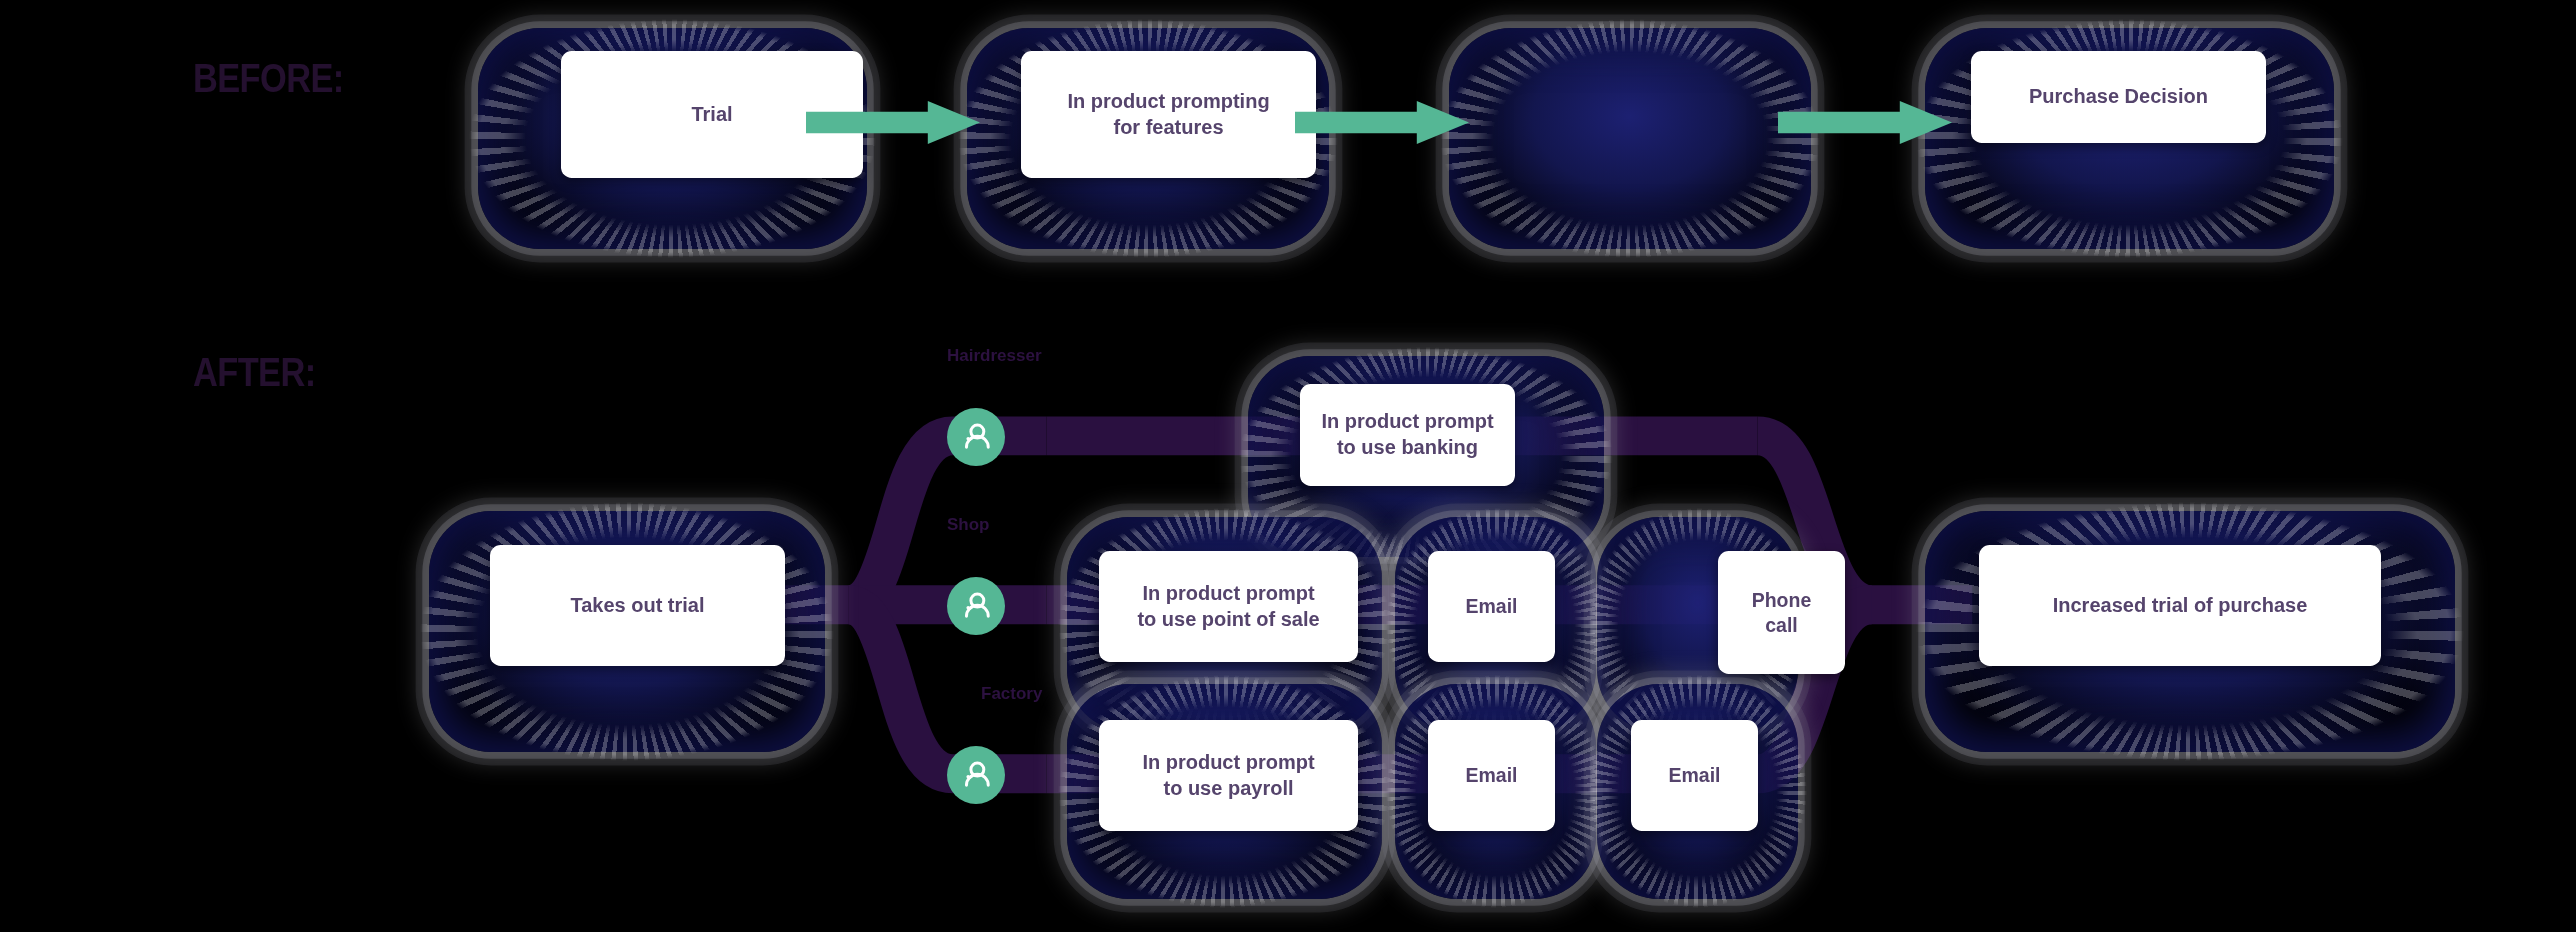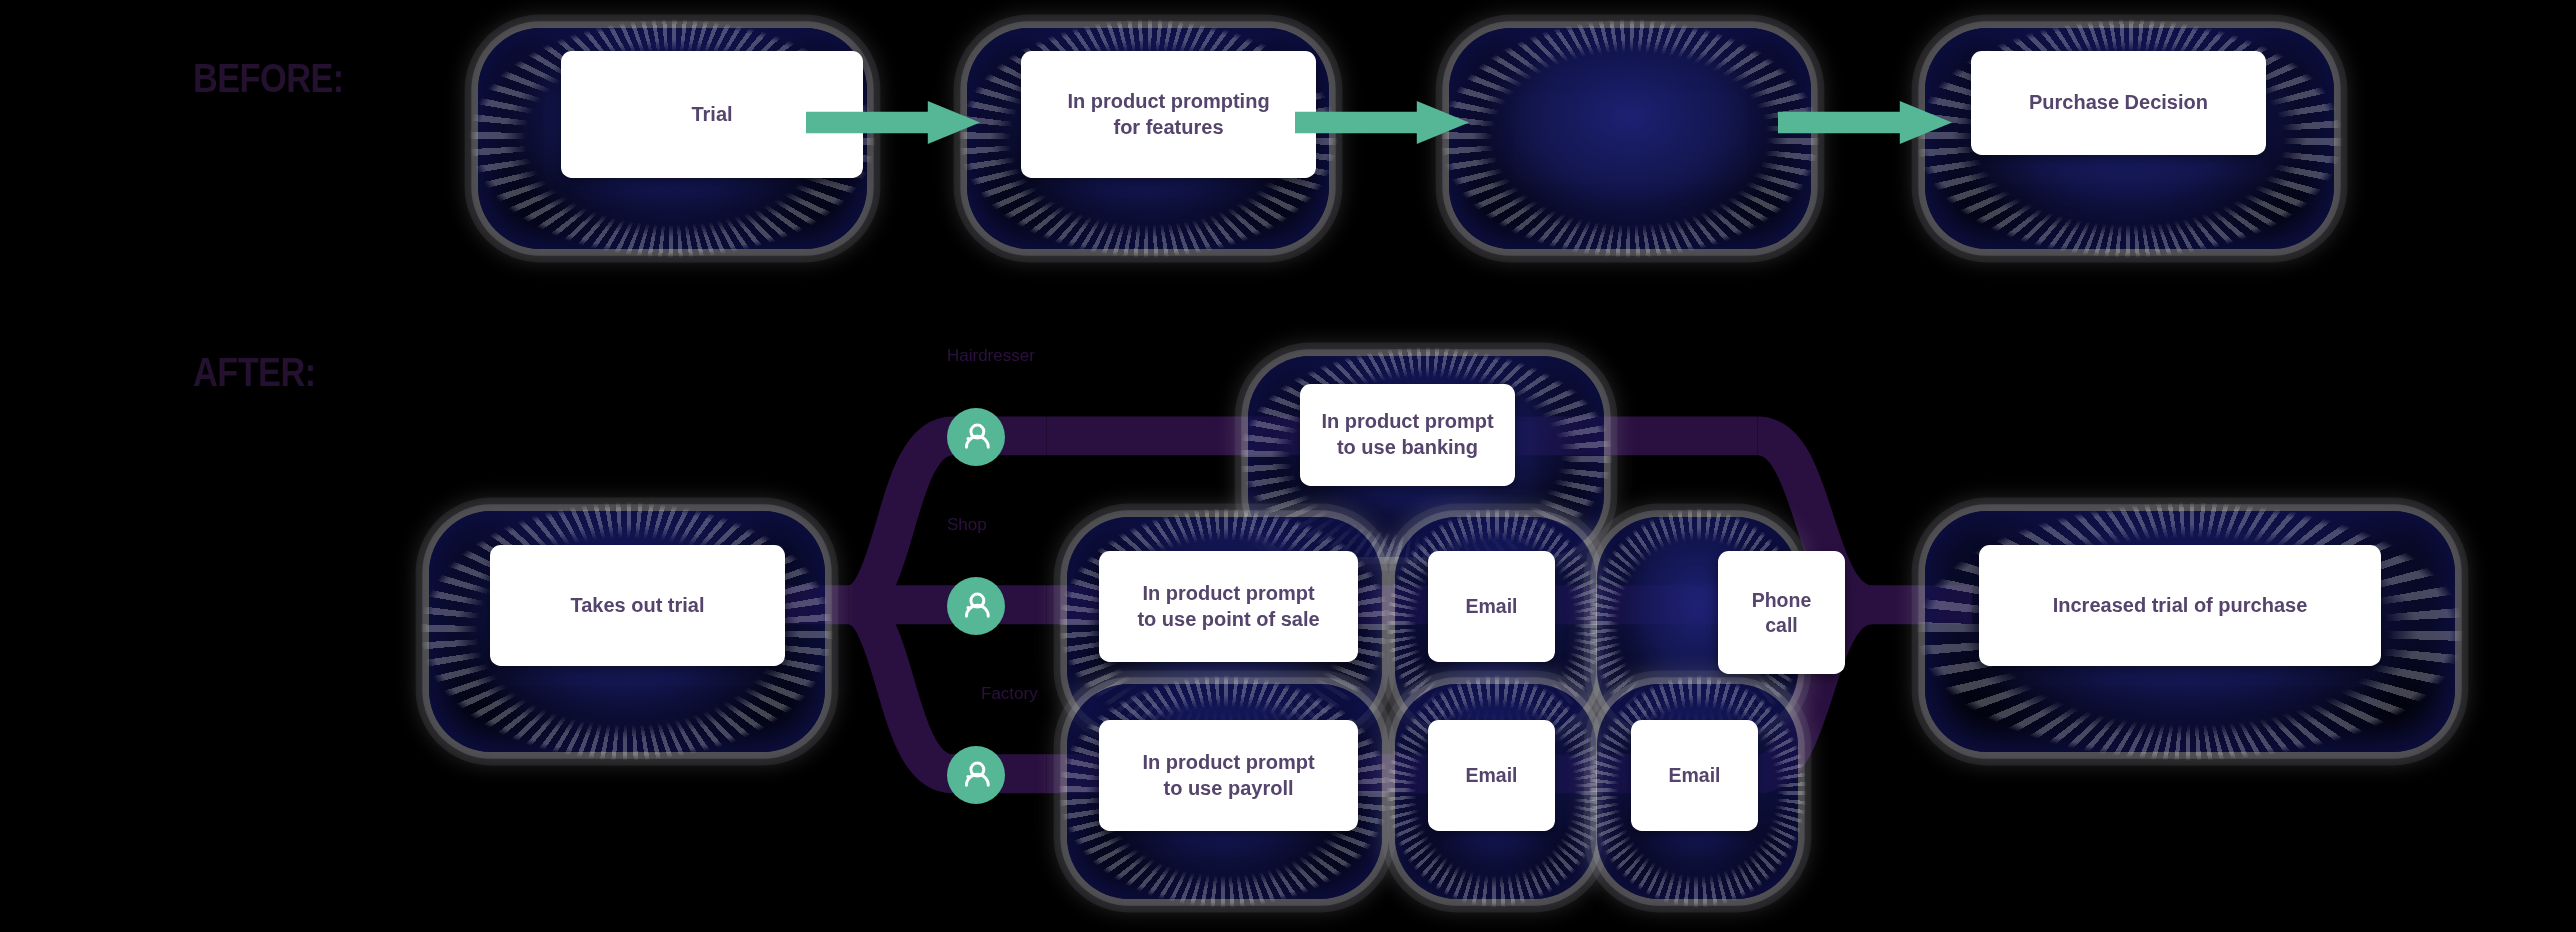--- a/index.html
+++ b/index.html
@@ -83,21 +83,21 @@
     width:58px;height:58px;border-radius:50%;
     background:#55b795;
     display:flex;align-items:center;justify-content:center;
     z-index:8;
   }
   .persona svg{display:block;}
   .persona-label{
     position:absolute;
     color:#2c1140;
     font-size:17px;
-    font-weight:normal;
+    font-weight:bold;
     white-space:nowrap;
     z-index:8;
   }
 </style>
 </head>
 <body>
 
 <div id="stage">
 
   <svg id="connectors" viewBox="0 0 3840 1390" preserveAspectRatio="none" aria-hidden="true">
@@ -130,21 +130,21 @@
   <div class="halo" style="left:1449px;top:28px;width:362px;height:221px;"></div>
   <div class="halo" style="left:1925px;top:28px;width:409px;height:221px;"></div>
 
   <div class="card" style="left:521px;top:51px;width:302px;height:127px;margin-left:40px;">
     <span>Trial</span>
   </div>
   <div class="card" style="left:1006px;top:51px;width:295px;height:127px;margin-left:15px;">
     <span style="white-space:pre-line;">In product prompting
 for features</span>
   </div>
-  <div class="card" style="left:1971px;top:51px;width:295px;height:104px;">
+  <div class="card" style="left:1971px;top:51px;width:295px;height:92px;">
     <span style="white-space:pre-line;">Purchase Decision</span>
   </div>
 
   <svg class="arrow" style="left:806px;top:101px;width:174px;height:43px;" viewBox="0 0 260 64">
     <path d="M0,16 H182 V0 L260,32 L182,64 V48 H0 Z" fill="#55b795"></path>
   </svg>
   <svg class="arrow" style="left:1295px;top:101px;width:174px;height:43px;" viewBox="0 0 260 64">
     <path d="M0,16 H182 V0 L260,32 L182,64 V48 H0 Z" fill="#55b795"></path>
   </svg>
   <svg class="arrow" style="left:1778px;top:101px;width:174px;height:43px;" viewBox="0 0 260 64">

